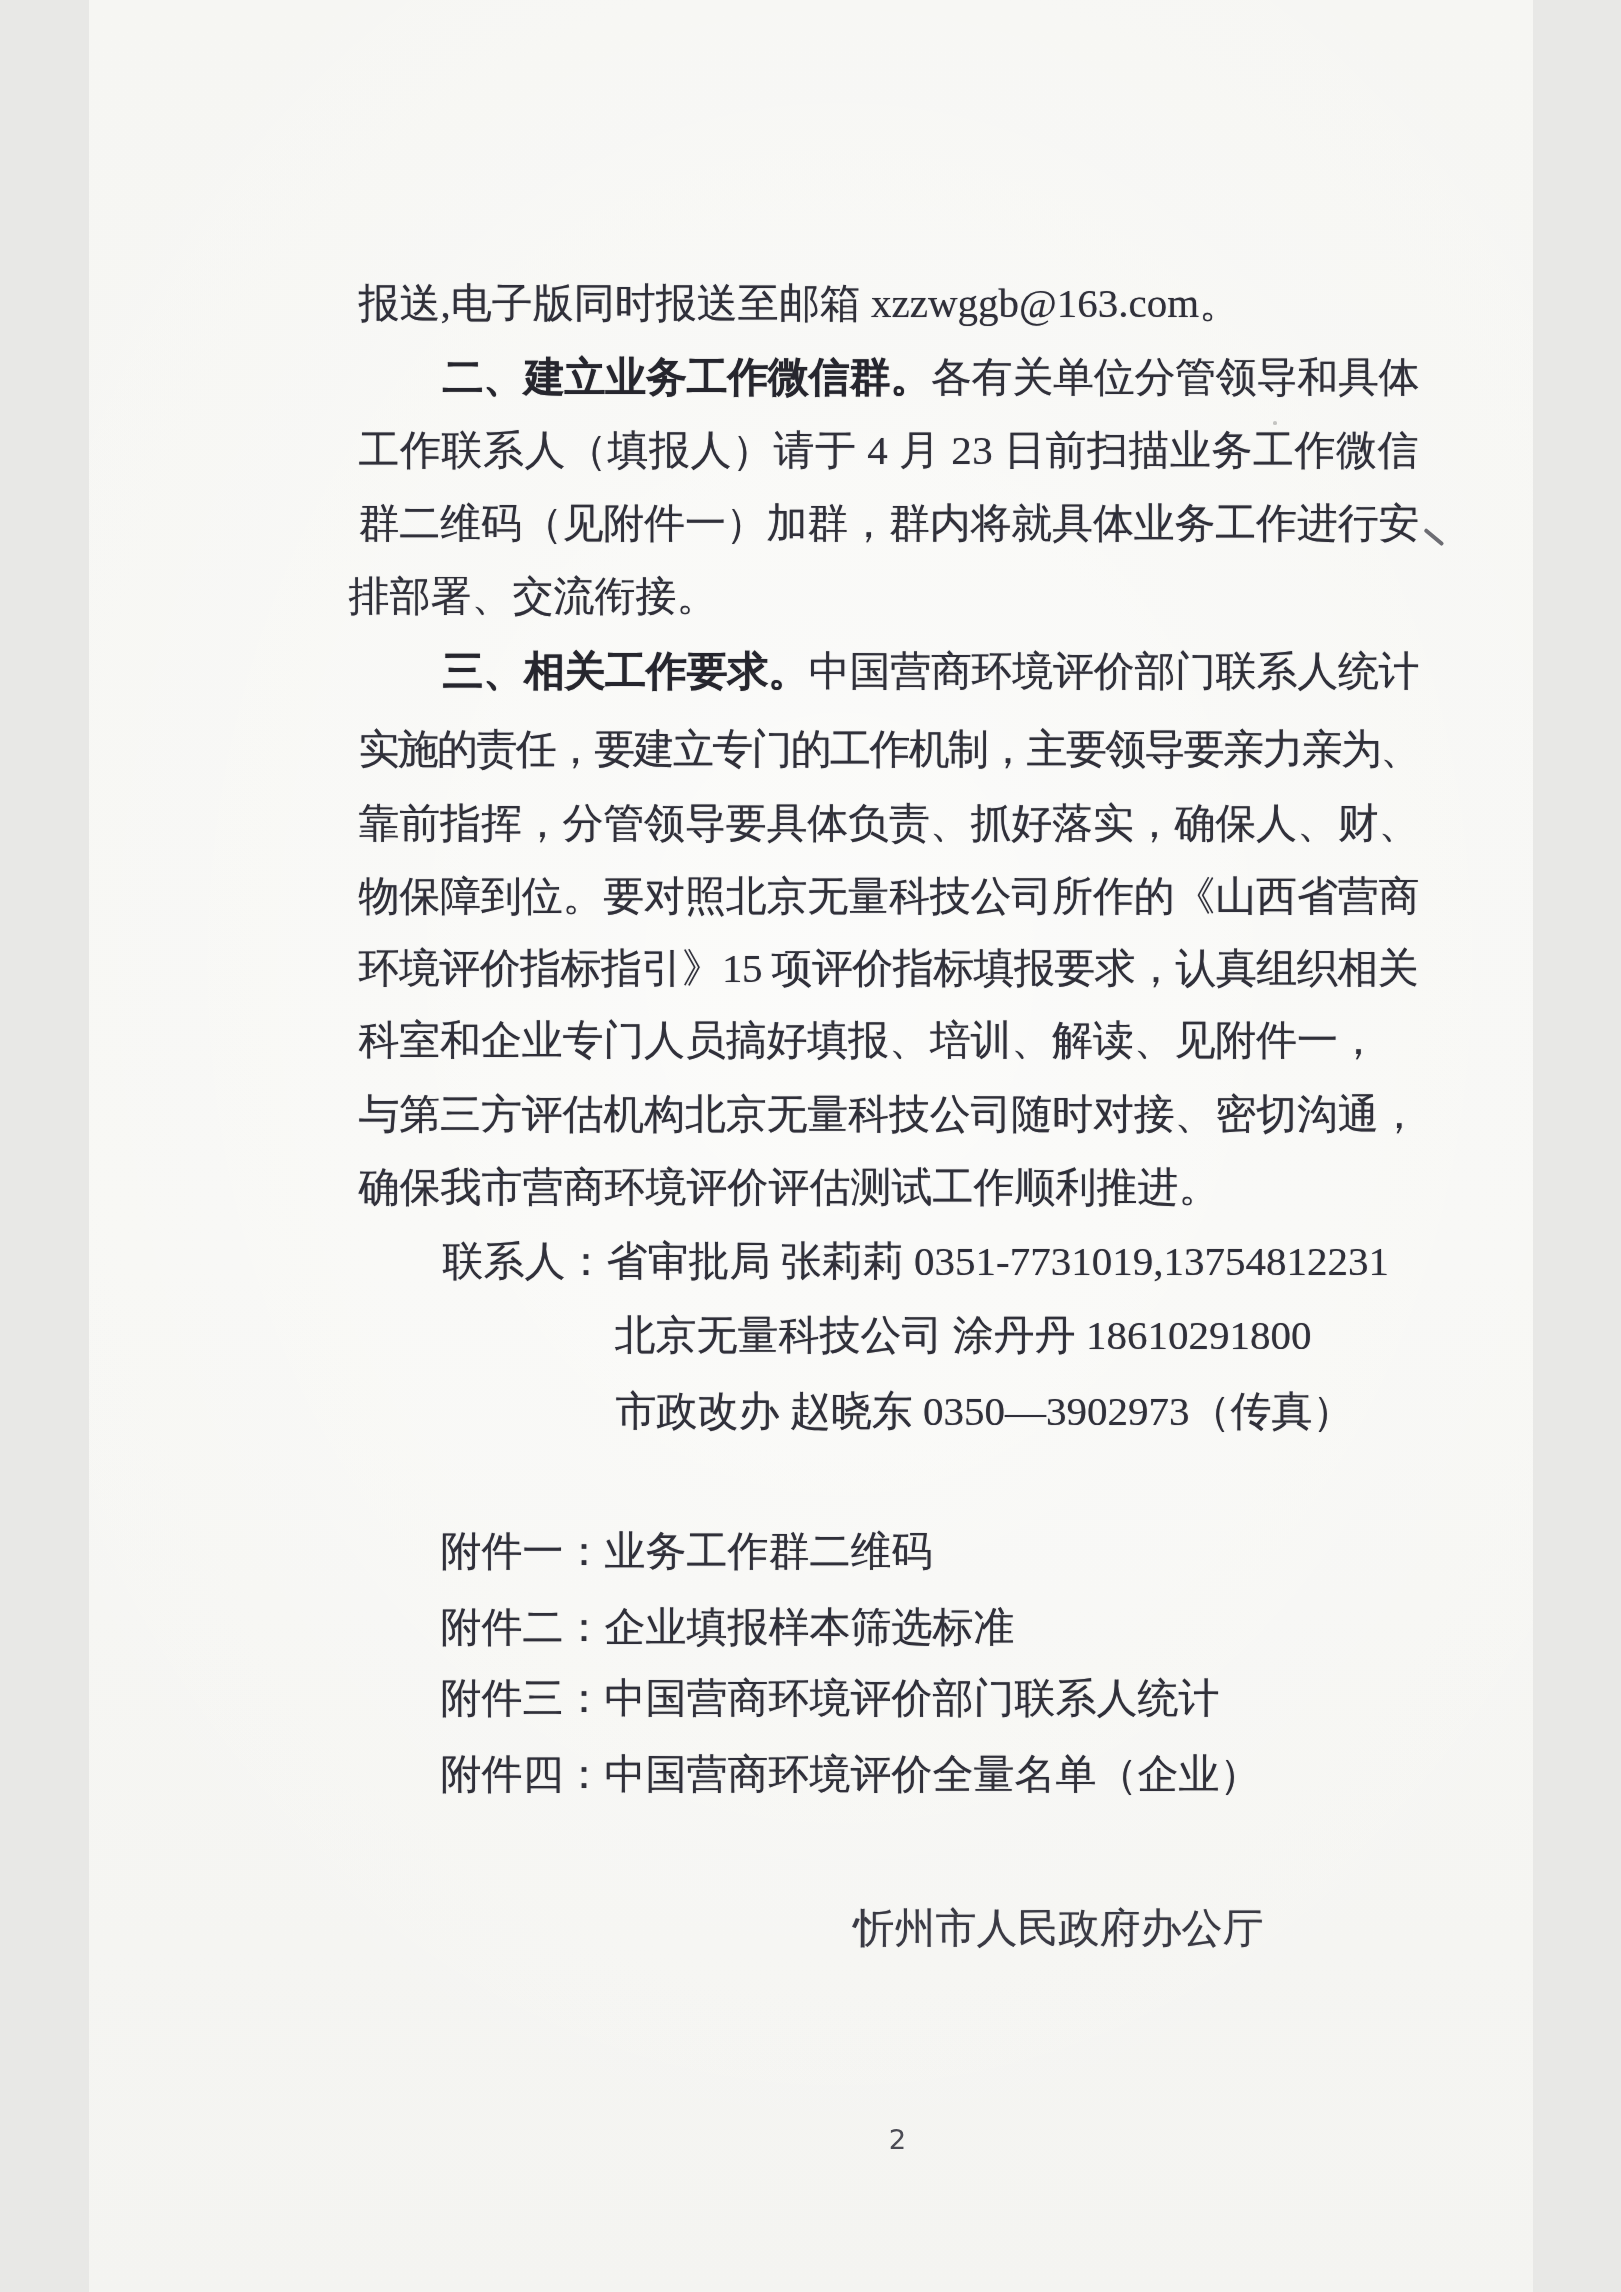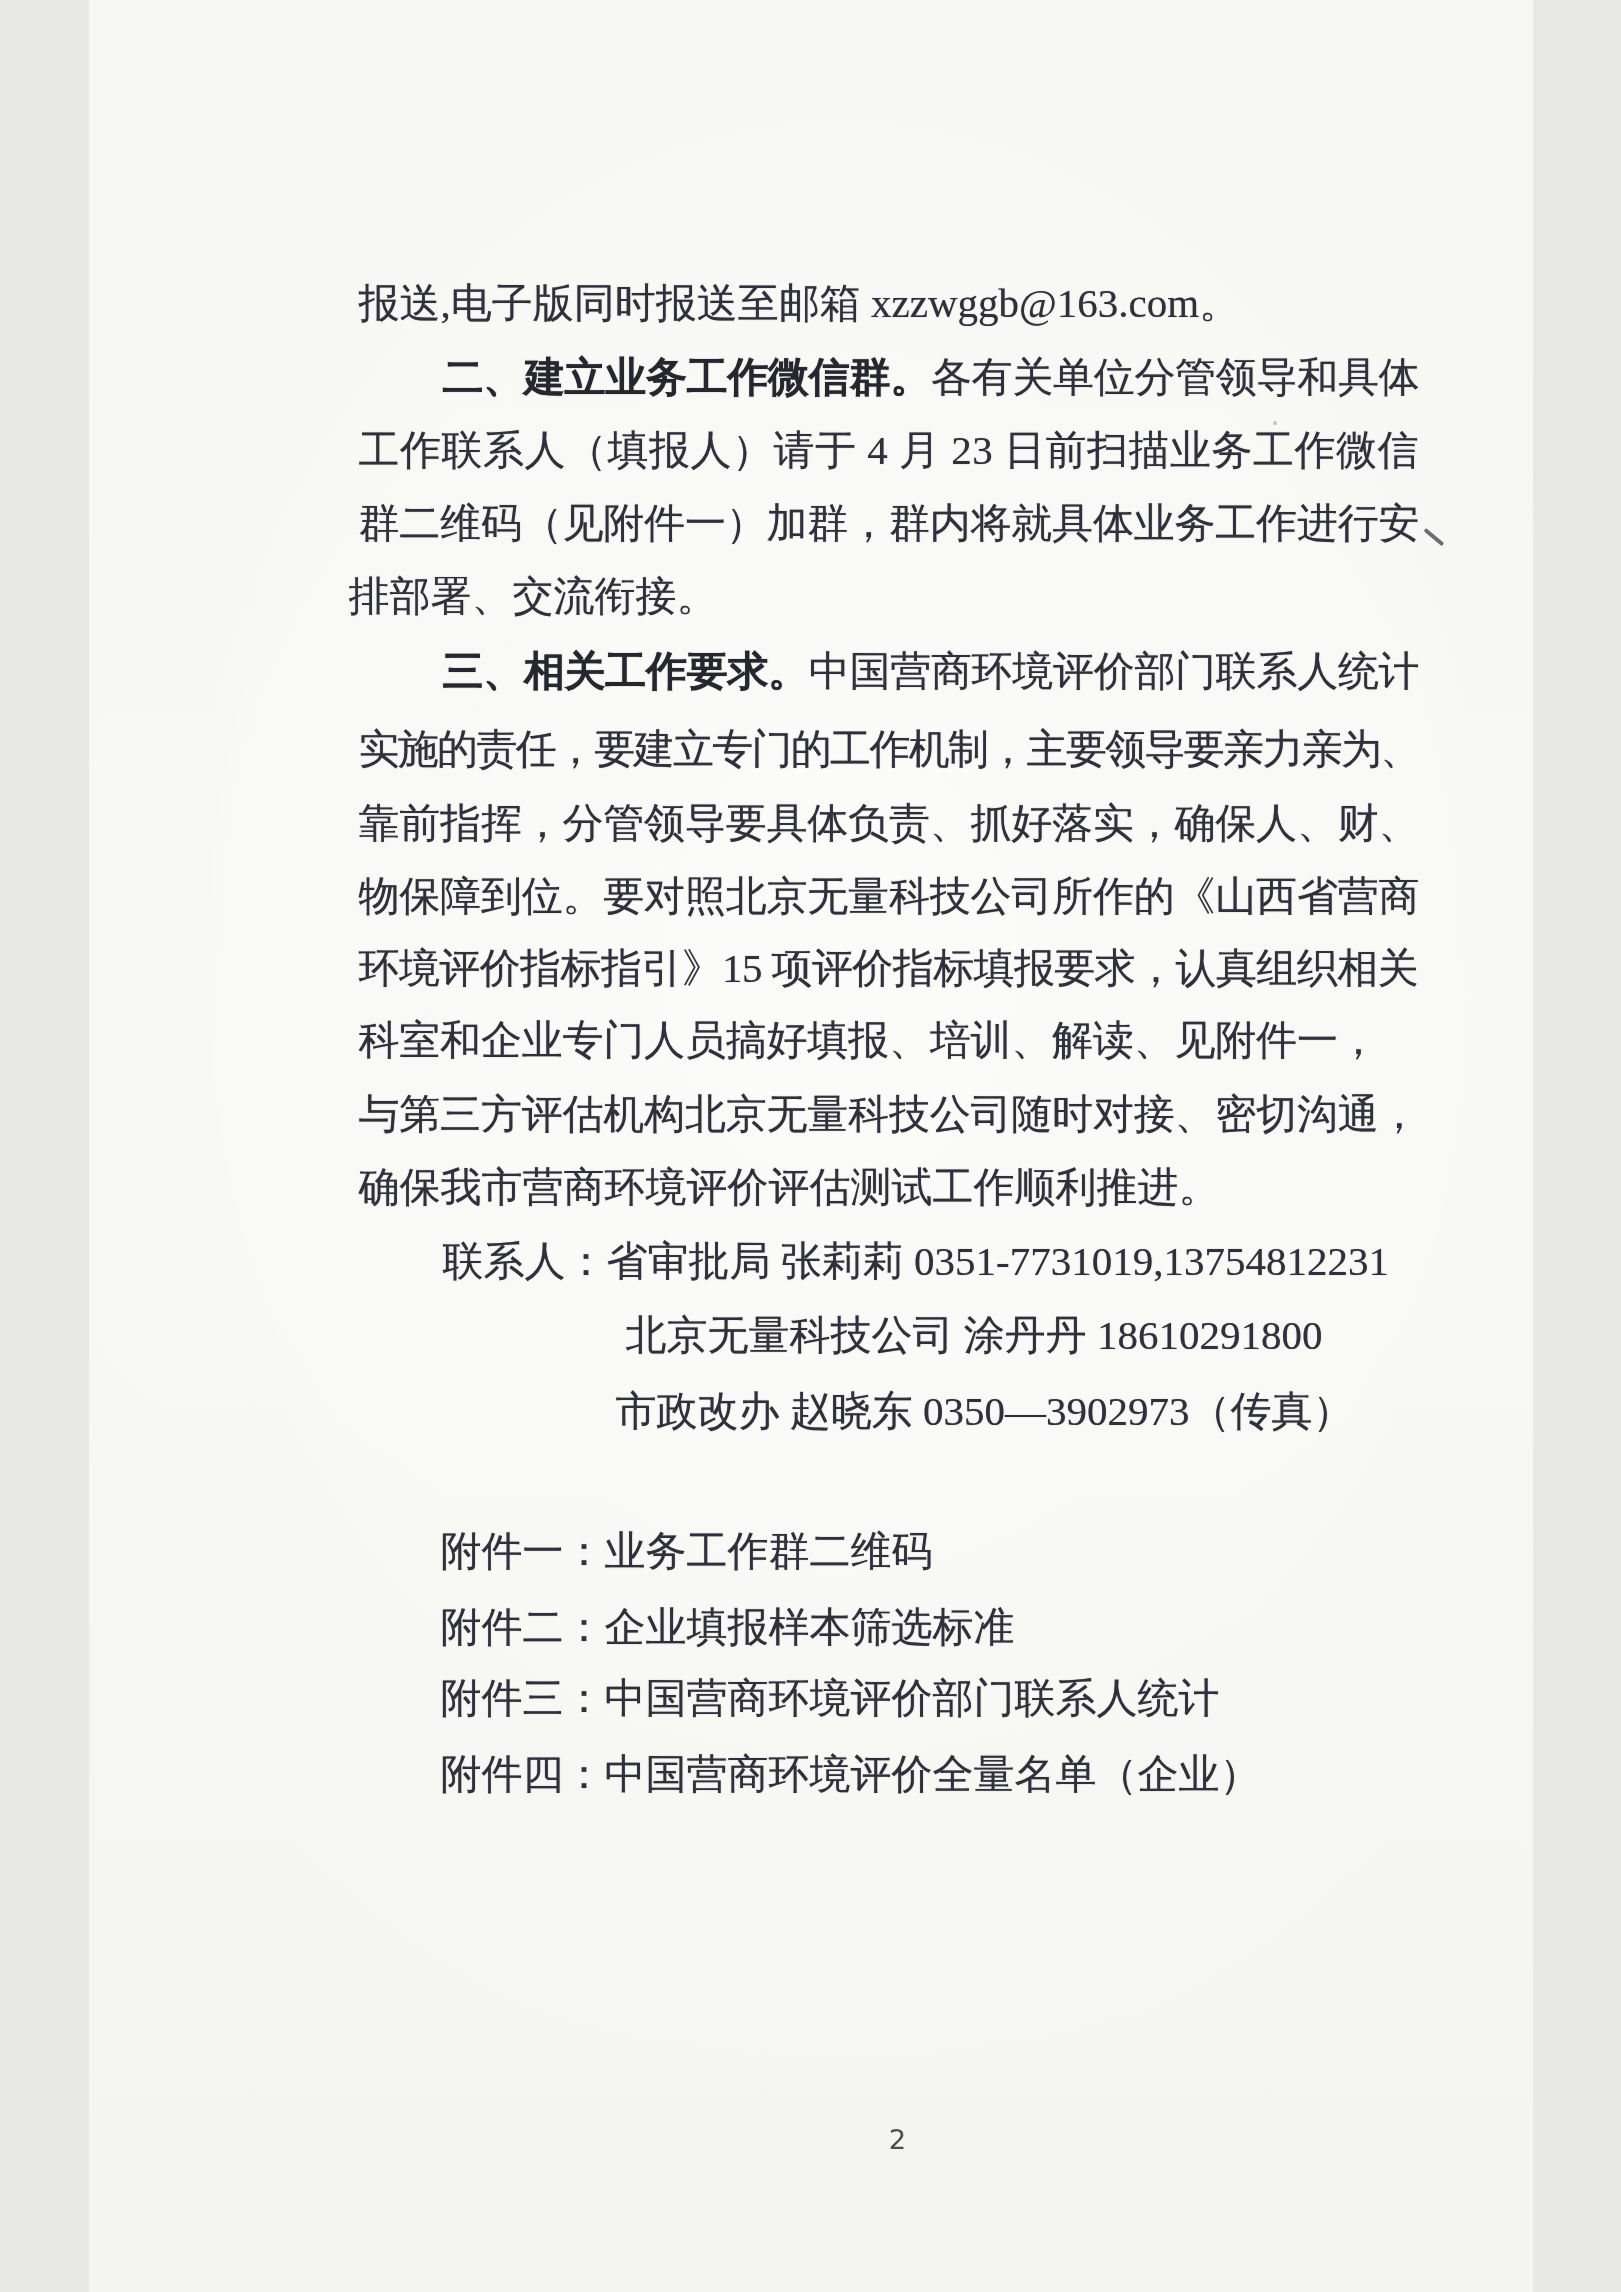--- a/index.html
+++ b/index.html
@@ -66,28 +66,29 @@
       <div class="line" style="top: 572px; left: 260px; text-align: right;"><span>排部署、交流衔接。</span></div>
       <div class="line" style="top: 647px; left: 354px; letter-spacing: -0.3px;"><span class="b">三、相关工作要求。</span><span>中国营商环境评价部门联系人统计</span></div>
       <div class="line" style="top: 725px; left: 270px; letter-spacing: -1.7px;"><span>实施的责任，要建立专门的工作机制，主要领导要亲力亲为、</span></div>
       <div class="line" style="top: 799px; left: 270px; letter-spacing: -0.2px;"><span>靠前指挥，分管领导要具体负责、抓好落实，确保人、财、</span></div>
       <div class="line" style="top: 872px; left: 270px; letter-spacing: -0.2px;"><span>物保障到位。要对照北京无量科技公司所作的《山西省营商</span></div>
       <div class="line" style="top: 944px; left: 270px; letter-spacing: -0.6px;"><span>环境评价指标指引》15 项评价指标填报要求，认真组织相关</span></div>
       <div class="line" style="top: 1016px; left: 270px; letter-spacing: -0.2px;"><span>科室和企业专门人员搞好填报、培训、解读、见附件一，</span></div>
       <div class="line" style="top: 1090px; left: 270px; letter-spacing: -0.2px;"><span>与第三方评估机构北京无量科技公司随时对接、密切沟通，</span></div>
       <div class="line" style="top: 1163px; left: 270px;"><span>确保我市营商环境评价评估测试工作顺利推进。</span></div>
       <div class="line" style="top: 1237px; left: 354px;"><span>联系人：省审批局 张莉莉 0351-7731019,13754812231</span></div>
-      <div class="line" style="top: 1311px; left: 526px; margin-left: 11px;"><span>北京无量科技公司 涂丹丹 18610291800</span></div>
+      <div class="line" style="top: 1311px; left: 526px;"><span>北京无量科技公司 涂丹丹 18610291800</span></div>
       <div class="line" style="top: 1387px; left: 527px;"><span>市政改办 赵晓东 0350—3902973（传真）</span></div>
       <div class="line" style="top: 1527px; left: 352px;"><span>附件一：业务工作群二维码</span></div>
       <div class="line" style="top: 1603px; left: 352px;"><span>附件二：企业填报样本筛选标准</span></div>
       <div class="line" style="top: 1674px; left: 352px;"><span>附件三：中国营商环境评价部门联系人统计</span></div>
       <div class="line" style="top: 1750px; left: 352px;"><span>附件四：中国营商环境评价全量名单（企业）</span></div>
     </div>
 
+  <div class="signature" style="top:1904px;right:269px;">忻州市人民政府办公厅</div>
 
 
   <div class="page-number">2</div>
 
   <div class="artifact artifact-dash"></div>
   <div class="artifact artifact-stroke"></div>
   <div class="artifact artifact-speck"></div>
 </div>
 
 

